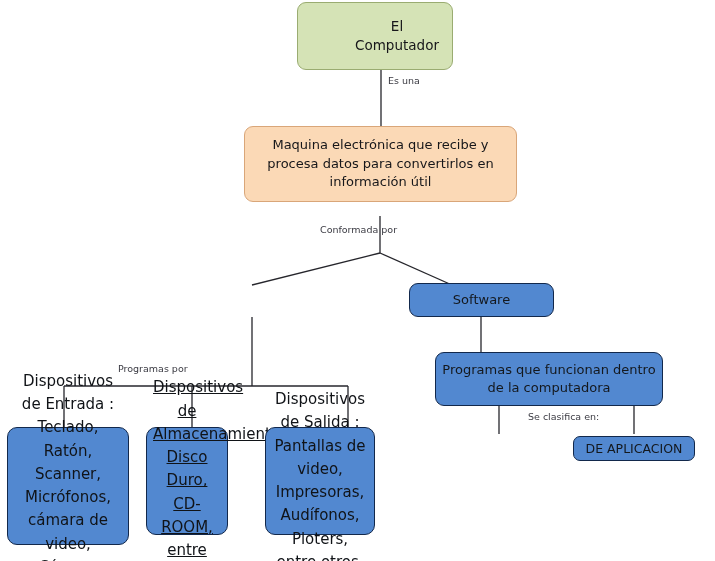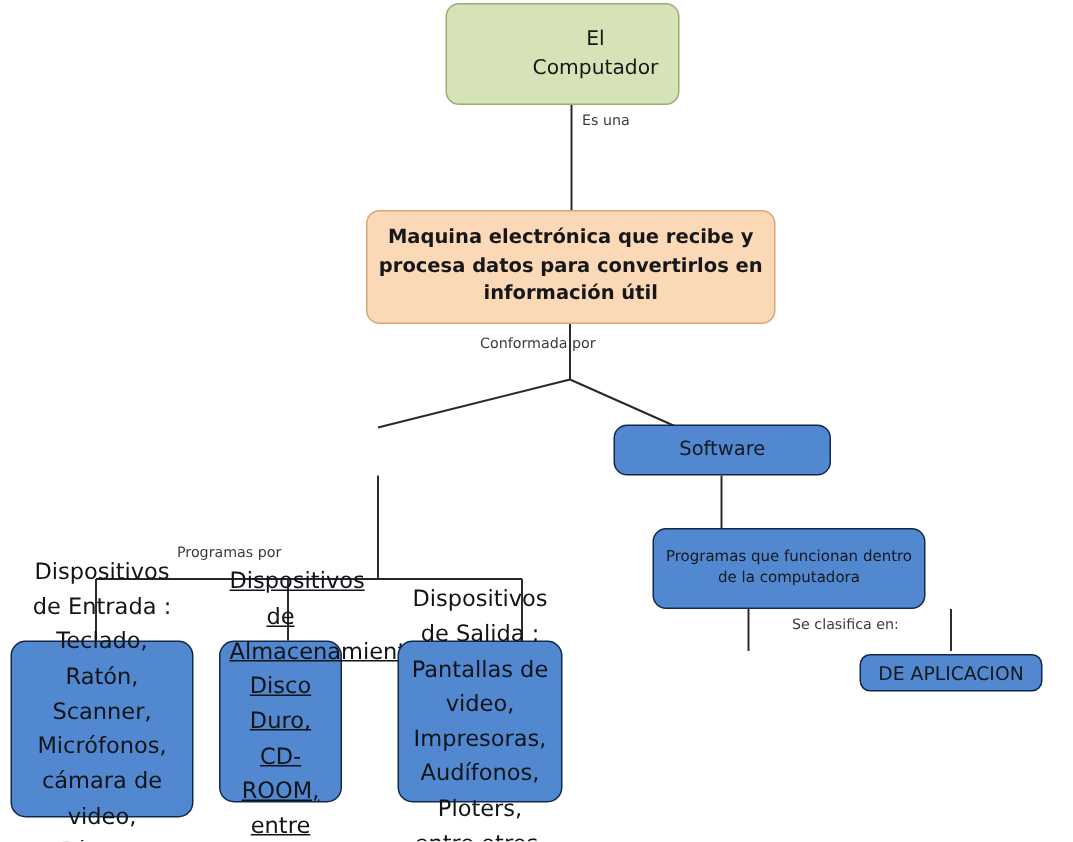--- a/index.html
+++ b/index.html
@@ -121,34 +121,34 @@
       <line x1="634" y1="406" x2="634" y2="434"></line>
     </g>
   </svg>
 
   <div class="node n-root" style="left:297px; top:2px; width:156px; height:68px;">
     <span class="txt">El Computador</span>
   </div>
 
   <div class="edge-label" style="left:388px; top:75px;">Es una</div>
 
-  <div class="node n-def" style="left:244px; top:140px; width:273px; height:76px;font-weight:bold;">
+  <div class="node n-def" style="left:244px; top:126px; width:273px; height:76px;">
     <span class="txt">Maquina electrónica que recibe y procesa datos para convertirlos en información útil</span>
   </div>
 
   <div class="edge-label" style="left:320px; top:224px;text-align:right;">Conformada por</div>
 
 
   <div class="node n-blue" style="left:409px; top:283px; width:145px; height:34px;">
     <span class="txt">Software</span>
   </div>
 
   <div class="edge-label" style="left:118px; top:363px;">Programas por</div>
 
-  <div class="node n-blue" style="left:435px; top:352px; width:182px; height:54px; font-size:10px;">
+  <div class="node n-blue" style="left:435px; top:352px; width:228px; height:54px; font-size:13px;">
     <span class="txt">Programas que funcionan dentro de la computadora</span>
   </div>
 
   <div class="edge-label" style="left:528px; top:411px;">Se clasifica en:</div>
 
   <div class="node n-blue-sm" style="left:7px; top:427px; width:122px; height:118px;">
     <span class="txt">Dispositivos de Entrada : Teclado, Ratón, Scanner, Micrófonos, cámara de video, Cámara fotográfica .</span>
   </div>
 
   <div class="node n-blue-sm" style="left:146px; top:427px; width:82px; height:108px;text-decoration:underline;">

